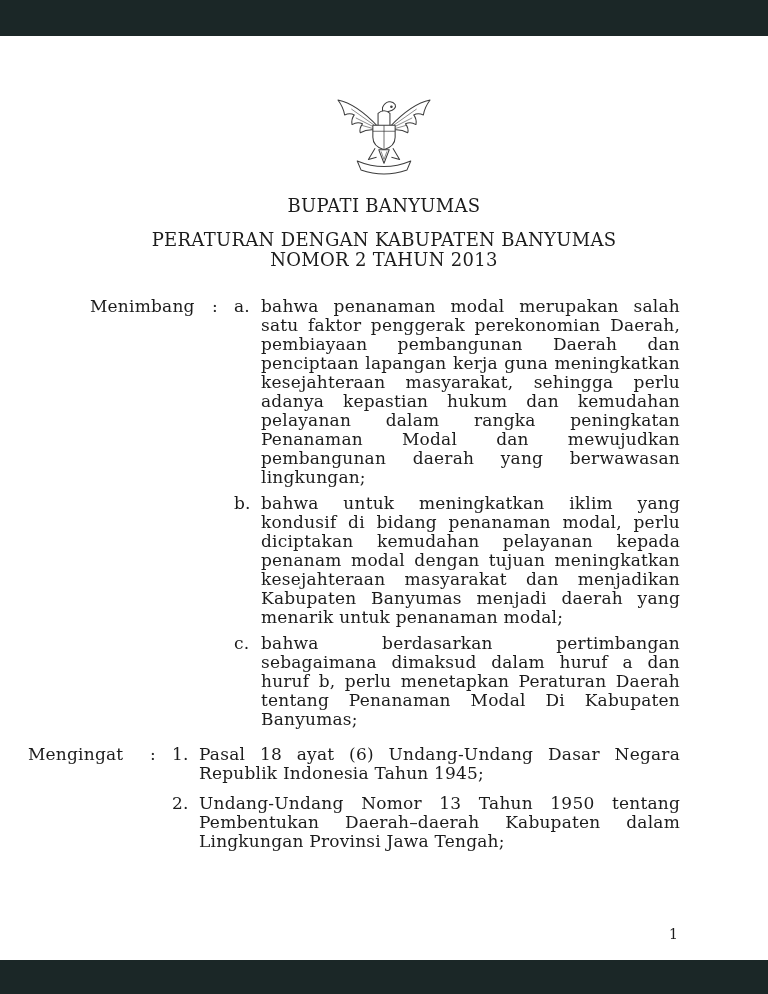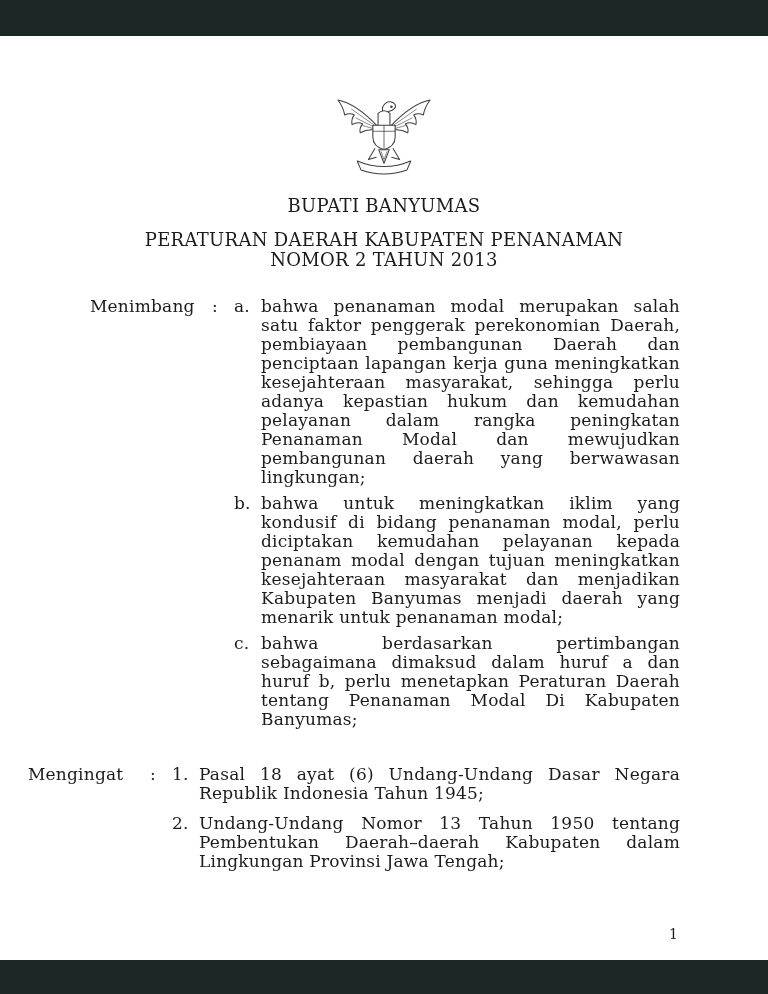--- a/index.html
+++ b/index.html
@@ -30,21 +30,21 @@
 
   .body-sections { margin-top: 27px; }
 
   .section {
     display: flex;
     padding: 0 88px 0 90px;
     font-size: 17px;
     line-height: 19px;
     letter-spacing: 0.2px;
   }
-  .section + .section { margin-top: 36px; padding-left: 28px; }
+  .section + .section { margin-top: 16px; padding-left: 28px; }
   .sec-label { flex: 0 0 112px; }
   .sec-colon { flex: 0 0 32px; text-align: left; padding-left: 10px; }
   .sec-items { flex: 1; }
 
   .item { display: flex; }
   .item + .item { margin-top: 7px; }
   .item-marker { flex: 0 0 27px; }
   .item-text { flex: 1; text-align: justify; }
 
   .mengingat .item + .item { margin-top: 11px; }
@@ -90,21 +90,21 @@
         <path d="M82 87 l9 15 l-11 -3" fill="none"></path>
 
         <path d="M34 104 q36 15 72 0 l-5 12 q-31 11 -62 0 z"></path>
       </g>
     </svg>
   </div>
 
   <div class="heading h-issuer">BUPATI BANYUMAS</div>
 
   <div class="h-group1">
-    <div class="heading">PERATURAN DAERAH KABUPATEN PENANAMAN</div>
+    <div class="heading">PERATURAN DENGAN KABUPATEN BANYUMAS</div>
     <div class="heading">NOMOR 2 TAHUN 2013</div>
   </div>
 
 
 
   <div class="body-sections">
 
     <div class="section menimbang">
       <div class="sec-label">Menimbang</div>
       <div class="sec-colon">:</div>

